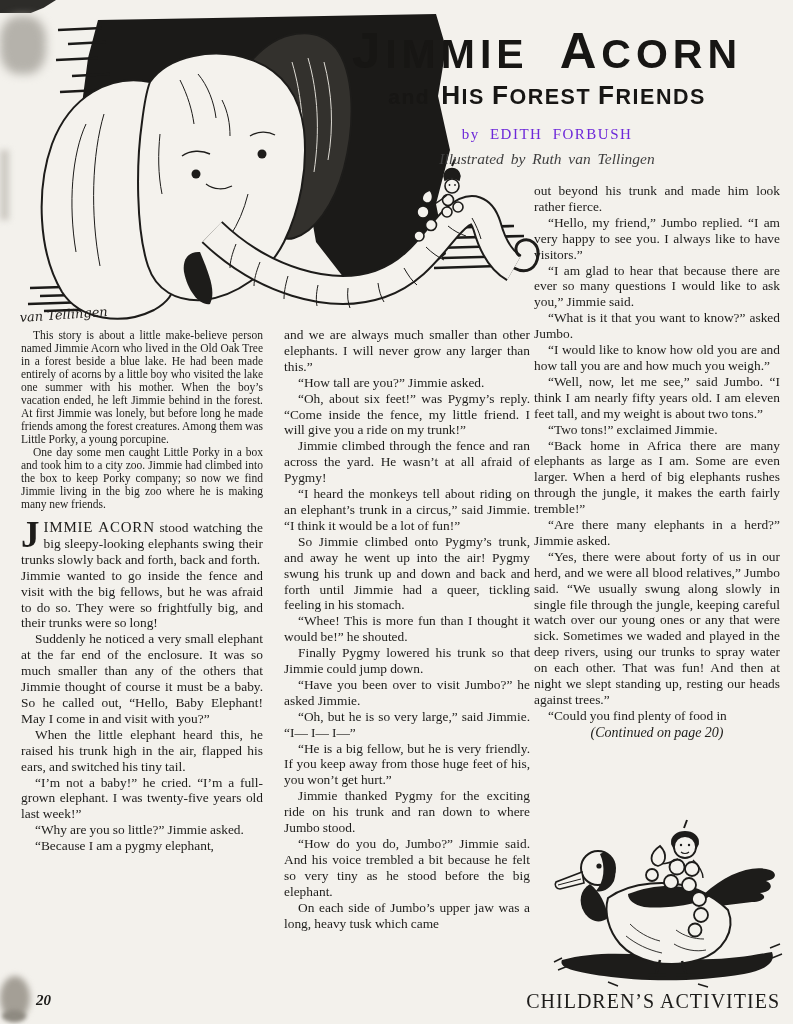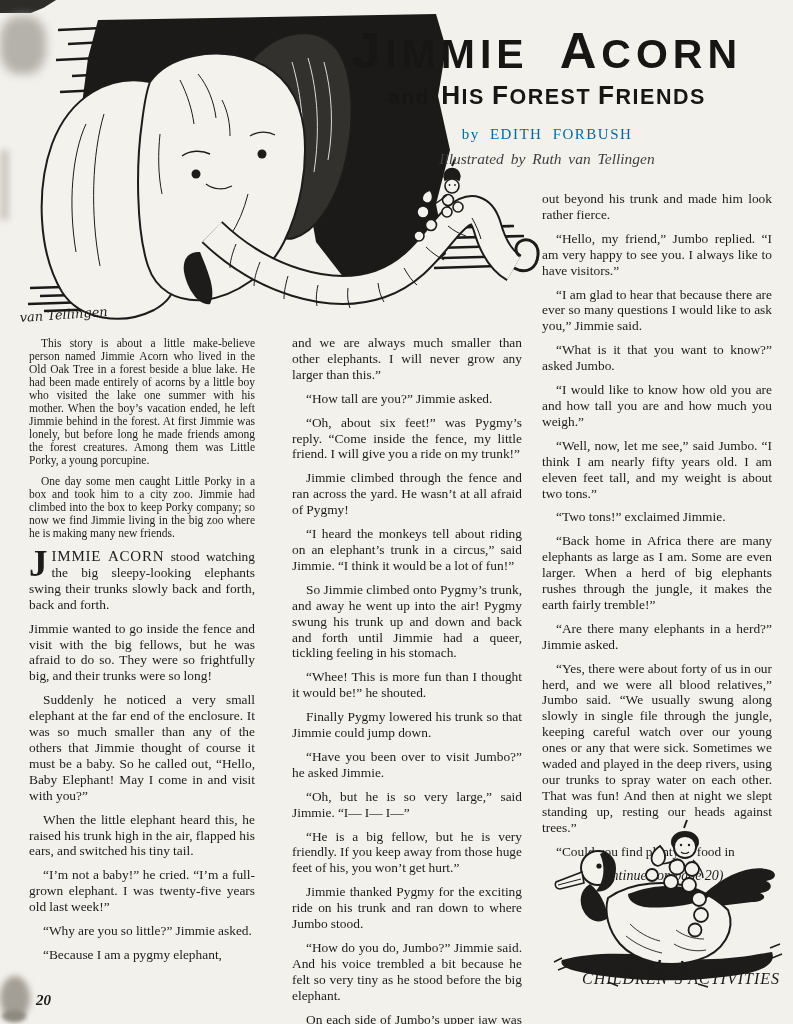--- a/index.html
+++ b/index.html
@@ -25,45 +25,45 @@
   .title1{font-family:"Liberation Sans","DejaVu Sans",sans-serif;font-weight:bold;
     font-size:41px;letter-spacing:5px;color:#171614;line-height:1.05;}
   .t1w{display:inline-block;}
   .t1w::first-letter{font-size:1.24em;}
   .t1w + .t1w{margin-left:31px;}
   .title2{font-family:"Liberation Sans","DejaVu Sans",sans-serif;font-weight:bold;
     font-size:21.5px;letter-spacing:1.5px;color:#171614;margin-top:3px;}
   .and-word{font-size:0.98em;margin-right:4px;}
   .t2w{display:inline-block;margin-left:7px;}
   .t2w::first-letter{font-size:1.22em;}
-  .byline{margin-top:15px;font-size:15px;letter-spacing:1.5px;word-spacing:5px;color:#0369a1;}
+  .byline{margin-top:15px;font-size:15px;letter-spacing:1.5px;word-spacing:5px;color:#6d28d9;}
   .credit{margin-top:7px;font-size:15.5px;font-style:italic;word-spacing:3px;color:#404040;}
 
   
   .col{position:absolute;text-align:justify;hyphens:auto;color:#1d1c1a;}
-  .col p{margin:8px;text-indent:14px;word-spacing:-0.2px;}
+  .col p{margin:0;text-indent:14px;word-spacing:-0.2px;}
   .body-text{font-size:13.4px;line-height:15.9px;}
   .col-cont > p:first-child{text-indent:0;}
 
   .left-col{left:21px;top:329px;width:242px;}
   .intro{font-size:11.5px;line-height:13px;}
   .intro p{text-indent:12px;}
   .story-start{margin-top:9px;}
   .story-start p:first-child{text-indent:0;}
   .dropcap{float:left;font-size:37px;line-height:27px;padding:1px 4px 0 0;font-weight:600;}
   .leadword{font-size:15px;letter-spacing:0.8px;}
 
   .mid-col{left:284px;top:327px;width:246px;}
   .right-col{left:534px;top:183px;width:246px;}
 
   .continued{text-align:center;font-style:italic;font-size:14px;text-indent:0 !important;margin-top:1px !important;}
 
   
   .pagenum{position:absolute;left:36px;top:992px;font-style:italic;font-size:15px;font-weight:600;}
-  .magname{position:absolute;right:13px;top:970px;font-style:italic;font-size:16px;letter-spacing:1px;}
+  .magname{position:absolute;right:13px;top:990px;font-size:20px;letter-spacing:1px;}
 
   
   .elephant{position:absolute;left:0;top:4px;}
   .duck{position:absolute;left:548px;top:812px;}
   .sig{font-family:"DejaVu Serif","Liberation Serif",serif;font-style:italic;font-size:13px;fill:#23211e;}
 </style>
 </head>
 <body>
 
 <div class="page">

